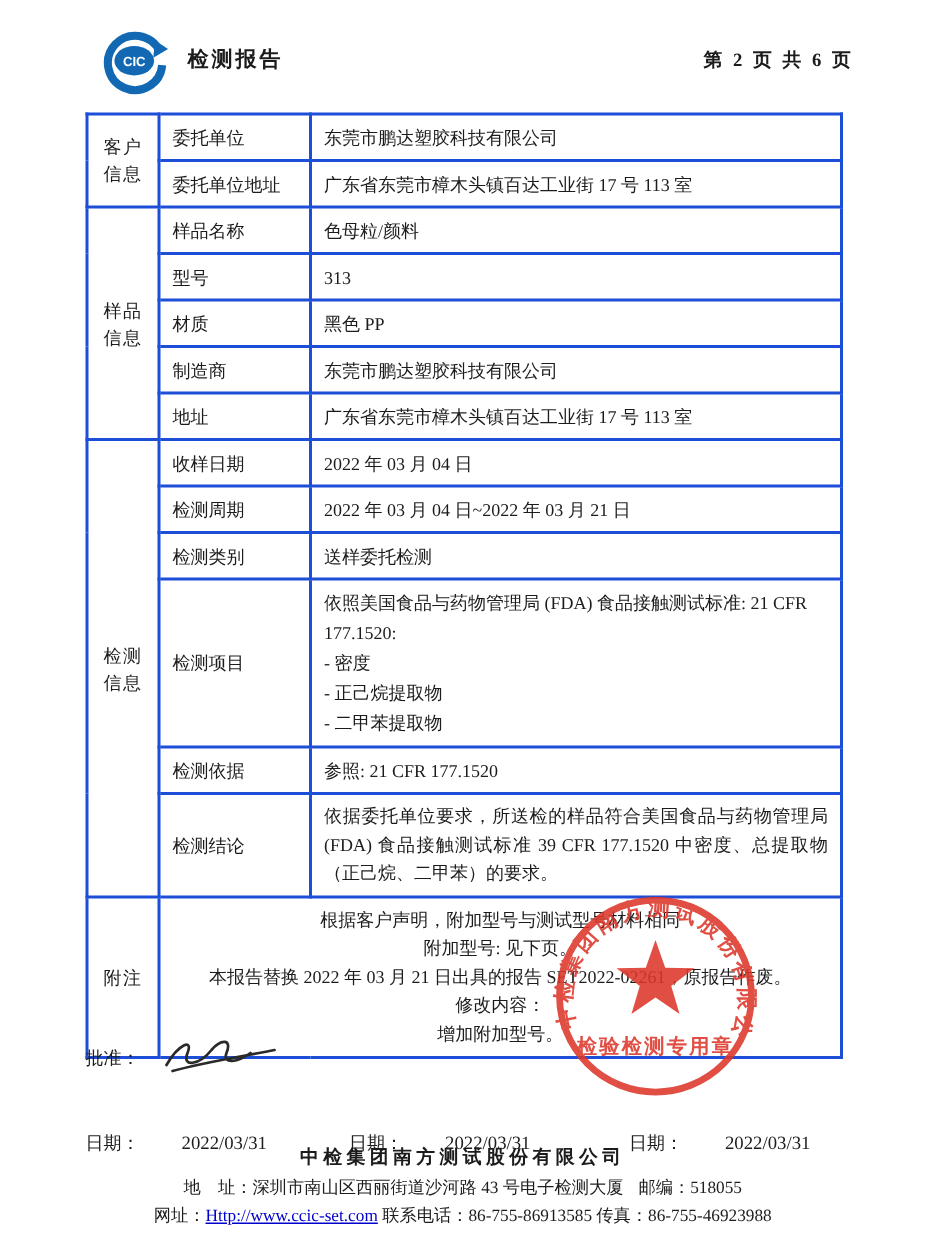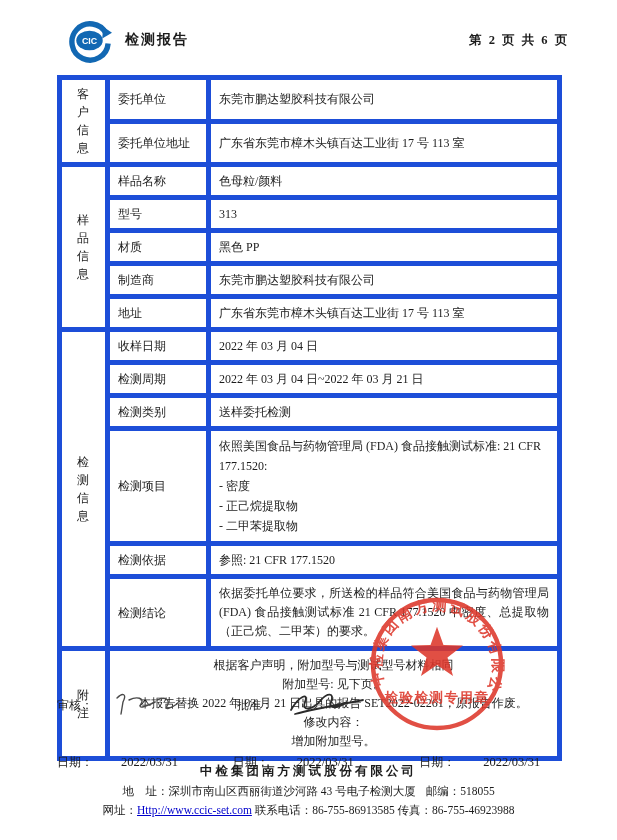--- a/index.html
+++ b/index.html
@@ -20,21 +20,21 @@
   .report-no { position: absolute; left: 236px; top: 32px; font-size: 12.5px; font-weight: bold; }
   .page-info { position: absolute; left: 469px; top: 32px; font-size: 12.5px; font-weight: bold; letter-spacing: 2px; }
 
   
   .report-table {
     position: absolute; left: 57px; top: 75px; width: 505px;
     border-collapse: collapse; table-layout: fixed;
     font-size: 12px;
   }
   .report-table td {
-    border: 5px solid #1d4ed8;
+    border: 2px solid #1d4ed8;
     padding: 5px 8px;
     vertical-align: middle;
     line-height: 18px;
   }
   .report-table col.c1 { width: 48px; }
   .report-table col.c2 { width: 101px; }
   .report-table td.group-label {
     text-align: center;
     padding: 5px 10px;
     font-weight: normal;
@@ -150,21 +150,21 @@
 - 密度
 - 正己烷提取物
 - 二甲苯提取物</td>
     </tr>
     <tr class="row-h">
       <td class="field-label">检测依据</td>
       <td class="value">参照: 21 CFR 177.1520</td>
     </tr>
     <tr>
       <td class="field-label">检测结论</td>
-      <td class="value just concl-cell">依据委托单位要求，所送检的样品符合美国食品与药物管理局 (FDA) 食品接触测试标准 21 CFR 177.1520 中密度、总提取物（正己烷、二甲苯）的要求。</td>
+      <td class="value just concl-cell">依据委托单位要求，所送检的样品符合美国食品与药物管理局 (FDA) 食品接触测试标准 39 CFR 177.1520 中密度、总提取物（正己烷、二甲苯）的要求。</td>
     </tr>
 
     <tr>
       <td class="group-label">附注</td>
       <td class="notes-cell" colspan="2">根据客户声明，附加型号与测试型号材料相同
 附加型号: 见下页。
 本报告替换 2022 年 03 月 21 日出具的报告 SET2022-02261，原报告作废。
 修改内容：
 增加附加型号。</td>
     </tr>
@@ -182,26 +182,20 @@
     </text>
     <g transform="translate(74,62) scale(1.05)">
       <polygon fill="#dd372b" points="0,-26 6.17,-8.49 24.73,-8.03 9.99,3.24 15.28,21.03 0,10.5 -15.28,21.03 -9.99,3.24 -24.73,-8.03 -6.17,-8.49"></polygon>
     </g>
     <text x="74" y="110" text-anchor="middle" font-size="13.5" font-weight="bold" fill="#dd372b" letter-spacing="1.5" font-family="Liberation Serif, serif">检验检测专用章</text>
   </g>
 </svg>
 
 <div class="sig-area">
   <div class="sig-row">
-    <div class="sig-col c-b">
-      <span class="sig-label">审核：</span>
-      <svg class="sig-img" width="78" height="34" viewBox="0 0 78 34">
-        <path d="M10 10 C 16 4, 20 6, 16 14 L 14 26 M22 12 C 30 8, 38 10, 34 16 C 30 22, 40 18, 48 14 M50 12 C 58 8, 64 12, 60 18 C 57 23, 64 20, 70 16" fill="none" stroke="#4a4a4a" stroke-width="1.4" stroke-linecap="round"></path>
-      </svg>
-    </div>
     <div class="sig-col c-c">
       <span class="sig-label">批准：</span>
       <svg class="sig-img" width="80" height="38" viewBox="0 0 80 38">
         <path d="M4 24 C 12 10, 22 6, 18 16 C 14 26, 26 24, 34 14 C 40 7, 48 6, 44 16 C 41 24, 52 22, 60 16 M8 28 C 30 22, 56 18, 76 14" fill="none" stroke="#2a2a2a" stroke-width="1.8" stroke-linecap="round"></path>
       </svg>
     </div>
   </div>
   <div class="date-row">
     <div class="date-col c-a">
       <span class="sig-label">日期：</span>

